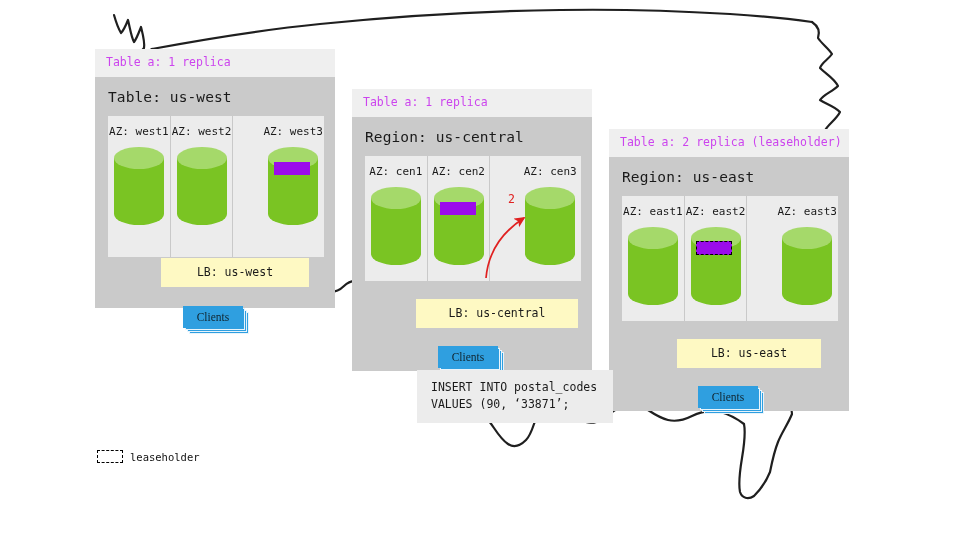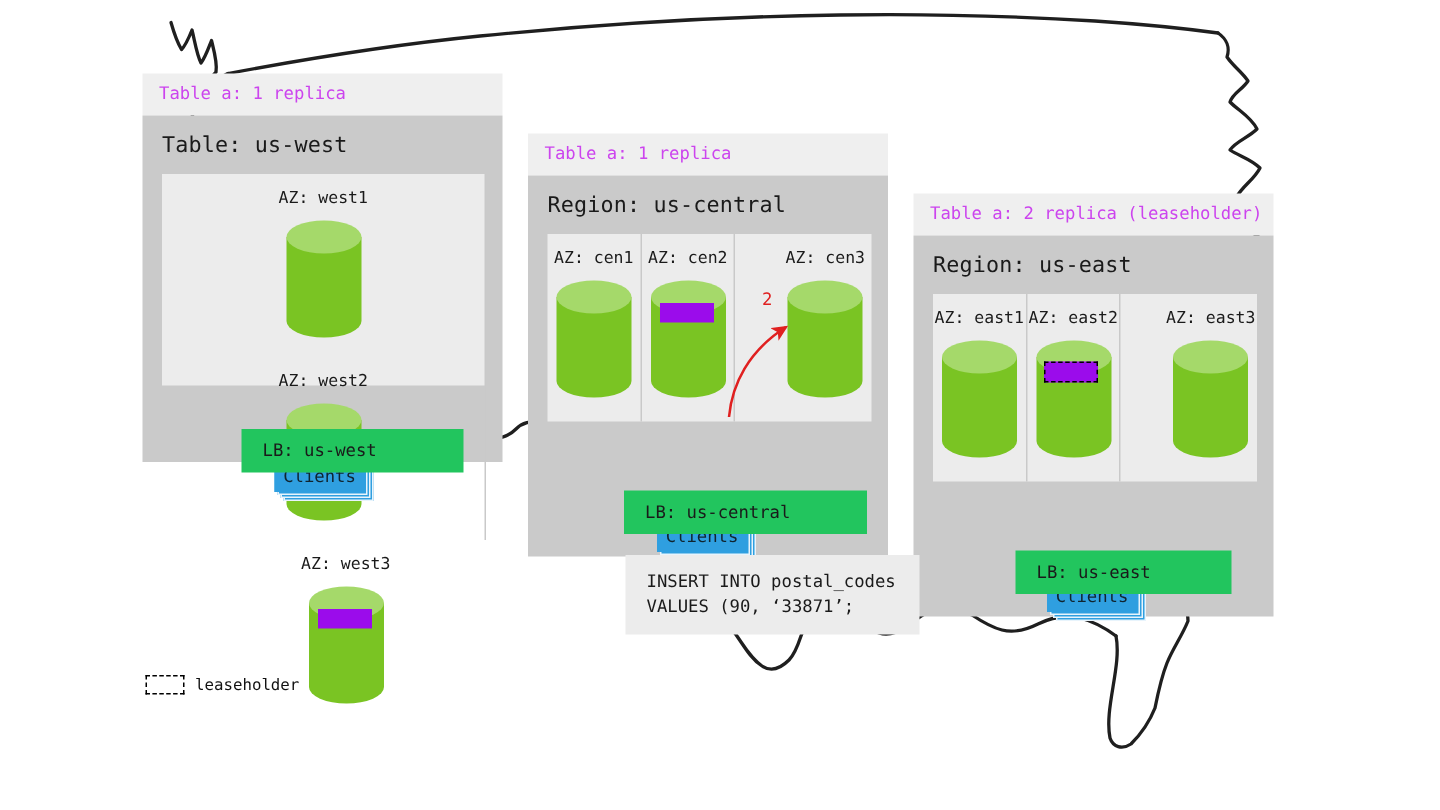--- a/index.html
+++ b/index.html
@@ -63,35 +63,34 @@
     z-index:2;
   }
   .replica.leaseholder{
     border:1.6px dashed #000000;
     background:#9b0ceb;
   }
 
   
   .lb-box{
     position:absolute;
-    background:#22c55e;
+    background:#fef9c3;
     color:#1a1a1a;
     font-size:11.5px;
     padding:7px 14px 8px 14px;
     white-space:nowrap;
     z-index:6;
-    text-align:left;
-    margin-top:28px;
+    text-align:center;
   }
 
   
   .clients{
     position:absolute;
     z-index:5;
-    width:62px;height:22px;
+    width:62px;height:22px;font-family:Liberation Serif, serif;
   }
   .clients .sheet{
     position:absolute;
     width:58px;height:20px;
     background:#2f9fe0;
     border:1px solid #e8f4fc;
   }
   .clients .sheet.s1{left:6px;top:6px;}
   .clients .sheet.s2{left:4px;top:4px;}
   .clients .sheet.s3{left:2px;top:2px;}
@@ -198,21 +197,21 @@
       <path d="M135,58 C130,70 126,84 122,98 C118,112 114,126 112,140
                C110,154 110,168 112,182 C114,196 118,210 124,222
                C130,234 138,244 148,252"></path>
     </g>
   </svg>
 
   <div class="region-panel" id="panel-west" style="left:95px;top:49px;width:240px;">
     <div class="panel-header">Table a: 1 replica</div>
     <div class="panel-body" style="height:231px;">
       <div class="region-title">Table: us-west</div>
-      <div class="az-row" style="height:141px;flex-direction:column;">
+      <div class="az-row" style="height:141px;">
 
         <div class="az-cell">
           <div class="az-label">AZ: west1</div>
           <div class="cyl-wrap" style="width:52px;height:80px;">
             <svg width="52" height="80" viewBox="0 0 52 80">
               <path d="M1,12 L1,68 A25,11 0 0 0 51,68 L51,12 Z" fill="#7ac423"></path>
               <ellipse cx="26" cy="12" rx="25" ry="11" fill="#a5d96a"></ellipse>
             </svg>
           </div>
         </div>

